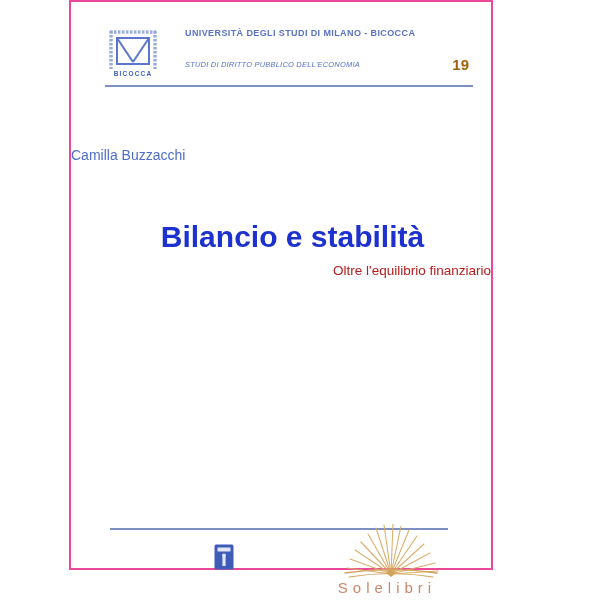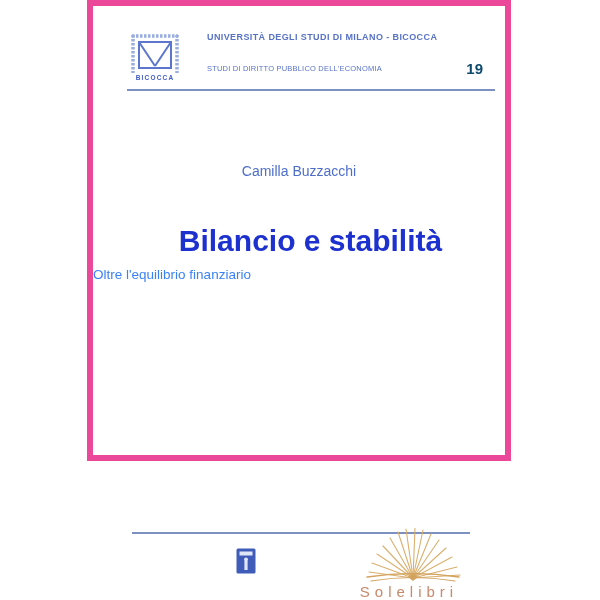--- a/index.html
+++ b/index.html
@@ -12,78 +12,76 @@
     overflow: hidden;
   }
   .stage {
     position: relative;
     width: 600px;
     height: 600px;
     background: #ffffff;
   }
   .cover {
     position: absolute;
-    left: 87px;
+    left: 69px;
     top: 0;
     width: 424px;
-    height: 461px;
+    height: 570px;
     box-sizing: border-box;
-    border: 6px solid #ec4899;
+    border: 2px solid #ec4899;
     background: #ffffff;
   }
   .abs { position: absolute; }
 
   
   .seal {
     left: 37px; top: 27px; width: 50px; height: 50px;
   }
   .hdr-line {
     left: 114px;
     color: #5873c5;
     white-space: nowrap;
   }
   .hdr-line1 { top: 26px; font-size: 9px;   letter-spacing: 0.4px; font-weight: bold; }
   .hdr-line2 { top: 43px; font-size: 7.5px; letter-spacing: 0.2px; }
-  .hdr-line3 { top: 58px; font-size: 7.5px; letter-spacing: 0.2px; }
+  .hdr-line3 { top: 58px; font-size: 7.5px; letter-spacing: 0.2px; font-style: italic; }
   .series-number {
     right: 22px; top: 54px;
     font-size: 15px;
     font-weight: bold;
-    color: #0c4a6e;
+    color: #a16207;
   }
   .rule {
     height: 2px;
     background: #7d90c2;
   }
   .rule-top    { left: 34px; top: 83px;  width: 368px; }
   .rule-bottom { left: 39px; top: 526px; width: 338px; }
 
   
   .author {
     left: 0; right: 0; top: 145px;
-    text-align: center;
     font-size: 14px;
     color: #4e6ec9;
-    margin-top: 12px;
   }
   .title {
     left: 0; right: 0; top: 218px;
     text-align: center;
     font-size: 30px;
     font-weight: bold;
     color: #1d31cf;
     letter-spacing: 0px;
     padding-left: 23px;
   }
   .subtitle {
     left: 0; right: 0; top: 261px;
-    text-align: left;
+    text-align: right;
     font-size: 13.5px;
     font-weight: 500;
-    color: #3b82f6;
+    color: #b91c1c;
   }
 
   
   .giuffre-emblem { left: 143px; top: 542px; width: 20px; height: 26px; }
   .giuffre-name {
     left: 169px; top: 548px;
     font-family: "Liberation Serif", "DejaVu Serif", serif;
     font-variant: small-caps;
     font-weight: bold;
     font-size: 16px;

